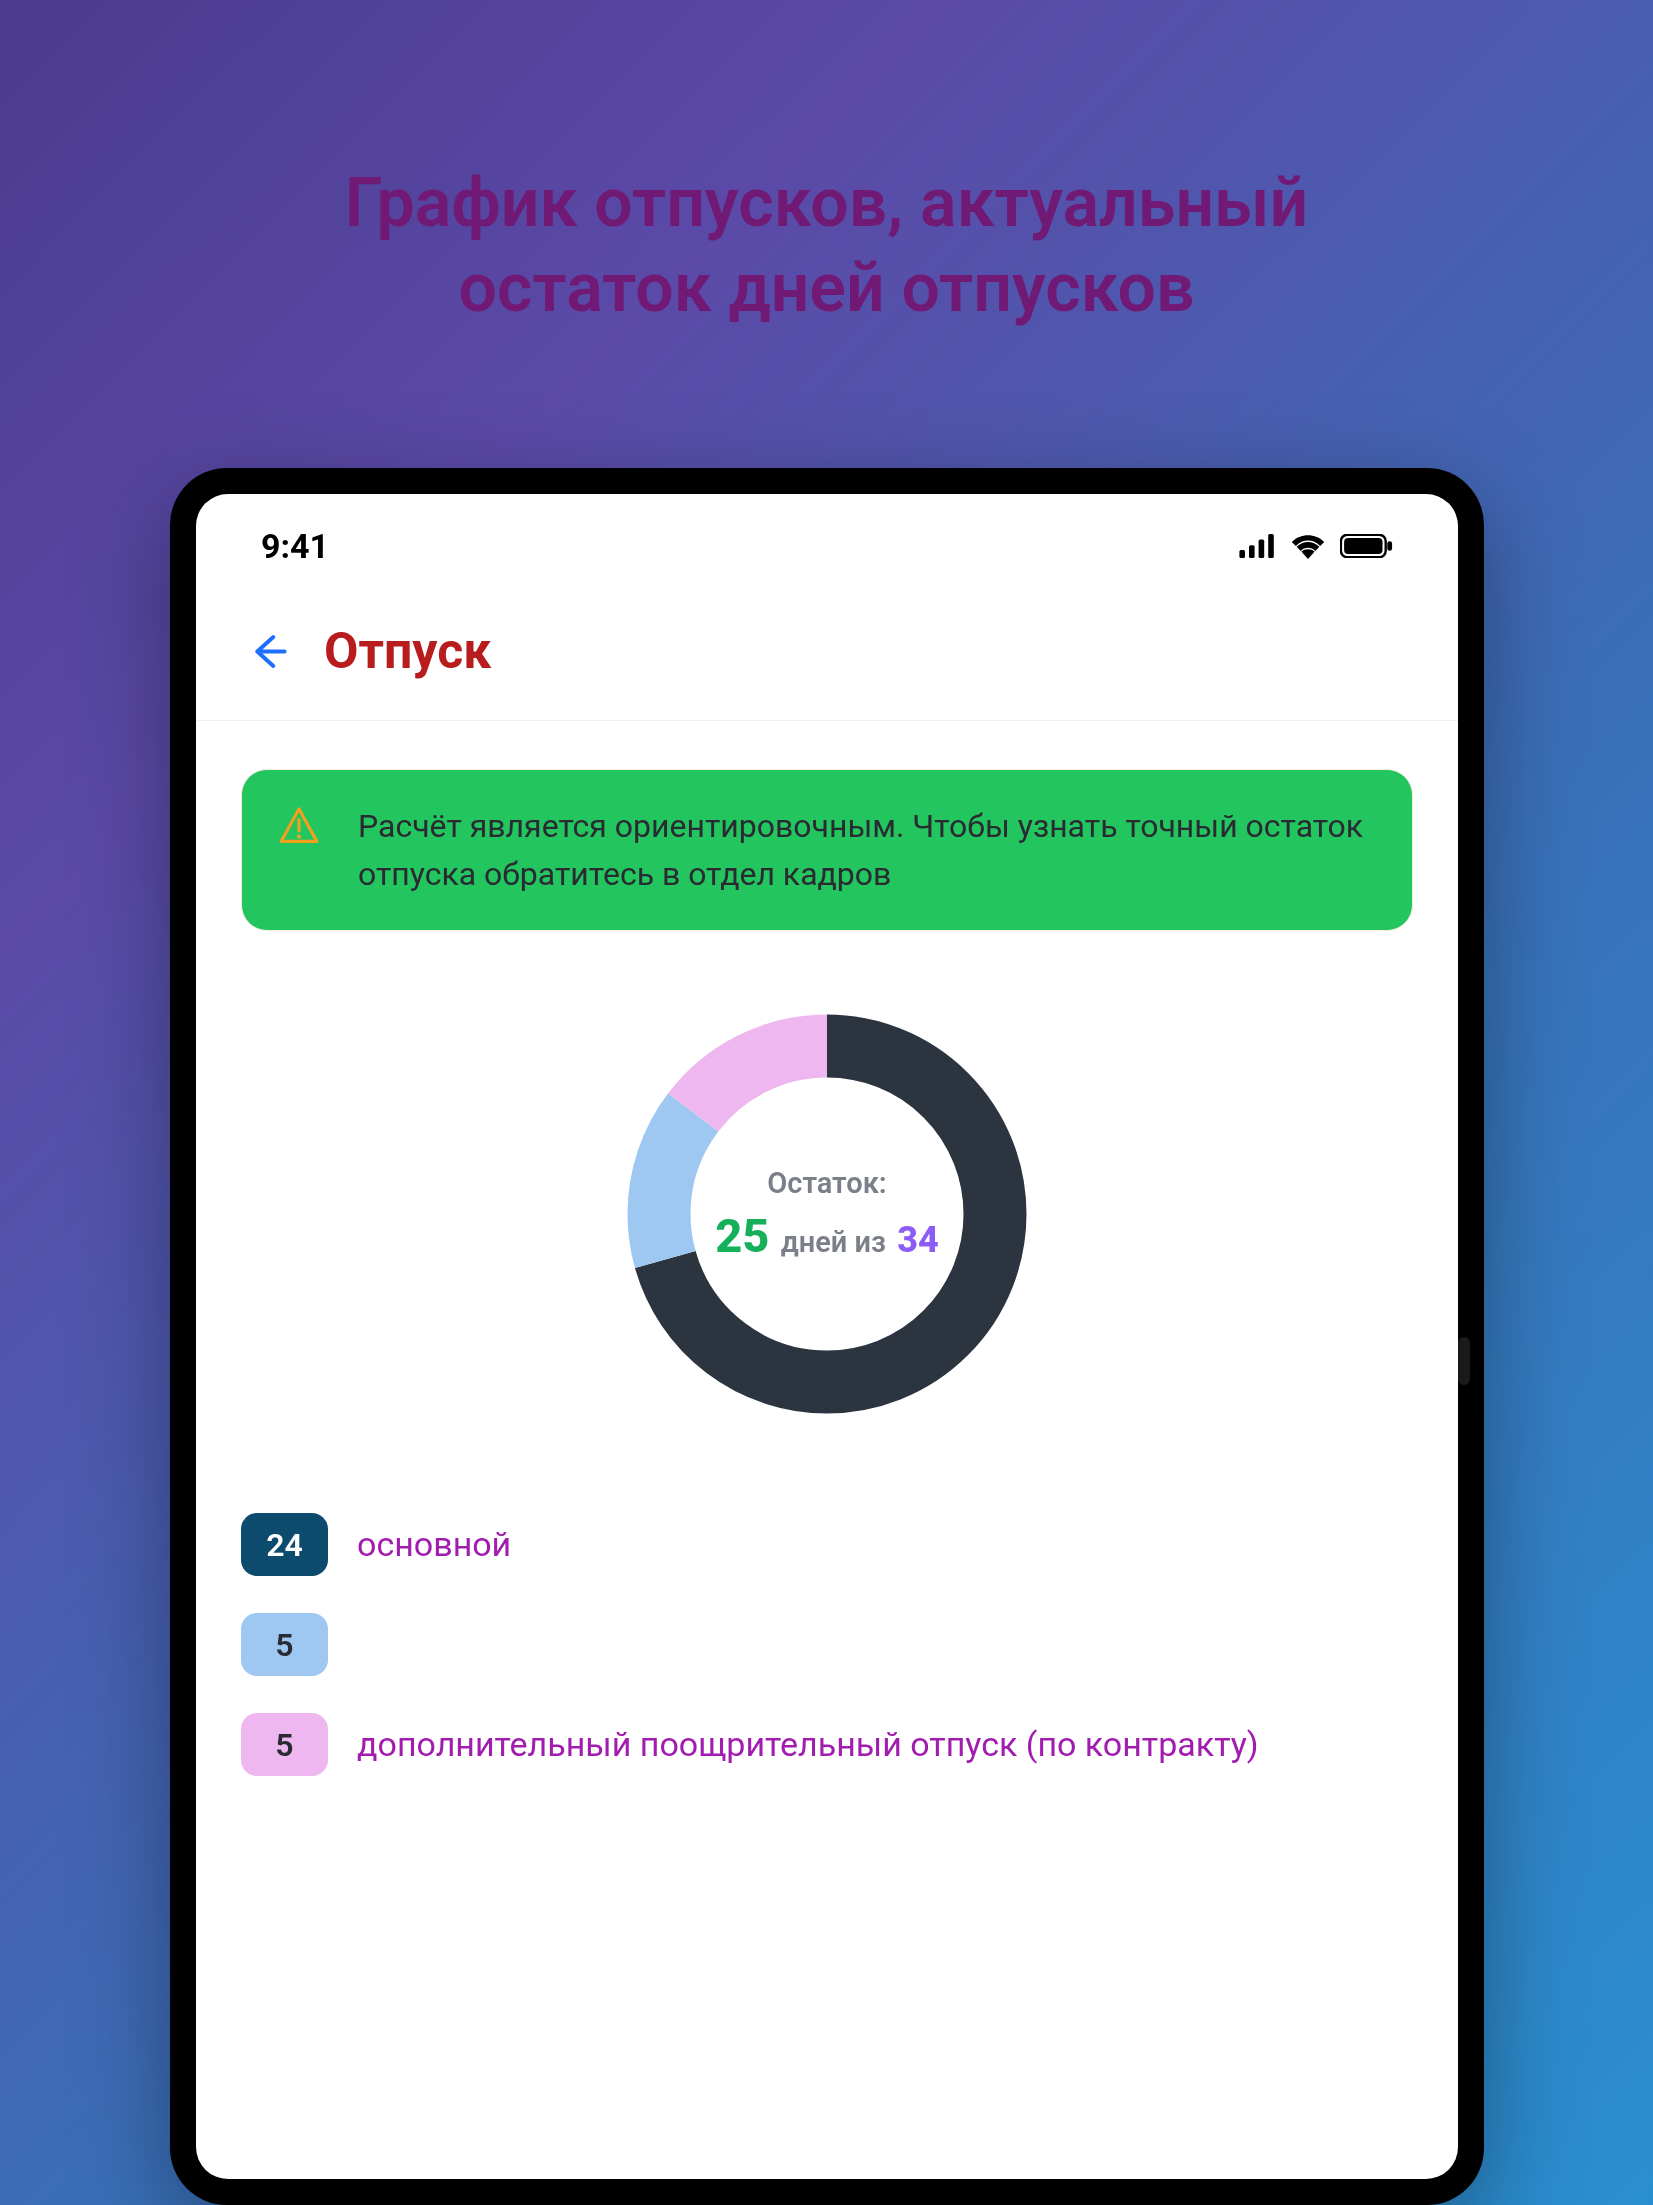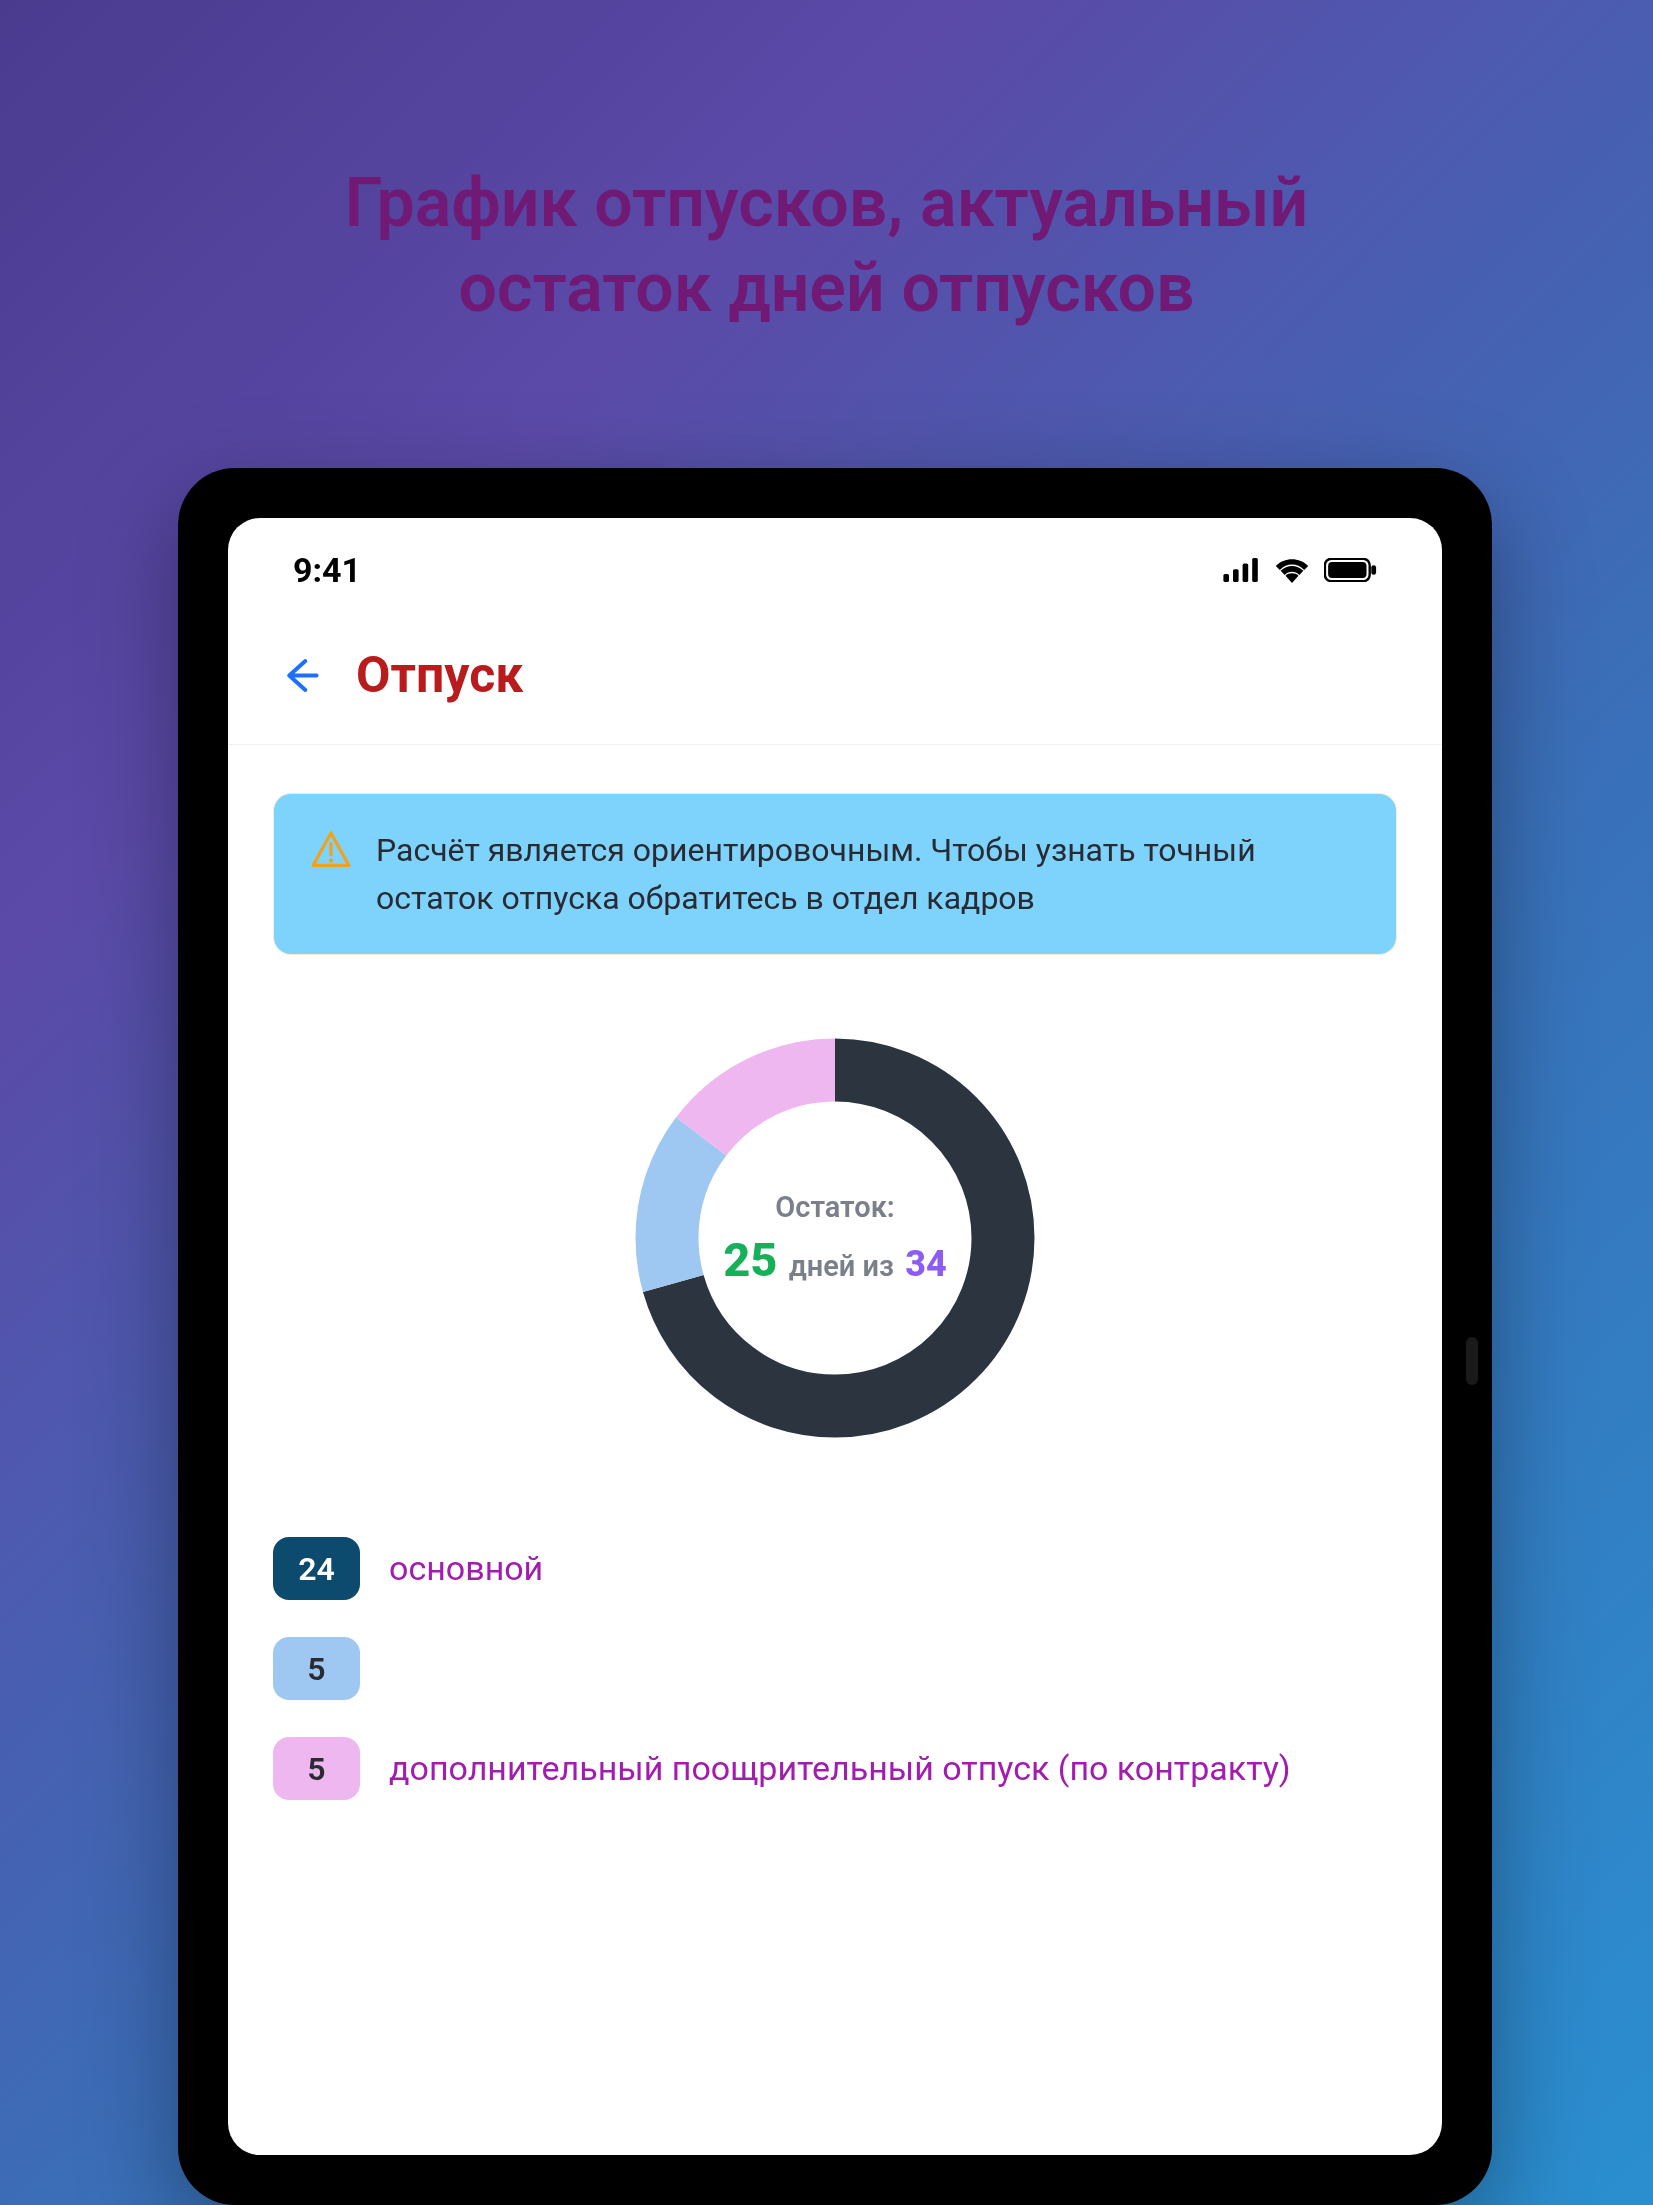--- a/index.html
+++ b/index.html
@@ -21,24 +21,23 @@
     line-height: 1.25;
   }
   .tablet-frame {
     position: absolute;
     left: 170px;
     top: 468px;
     width: 1314px;
     height: 1737px;
     background: #000;
     border-radius: 57px;
-    padding: 50px;
+    padding: 26px;
     box-shadow: 0 32px 97px rgba(0,0,0,0.35);
     overflow: hidden;
-    margin-left: 8px;
   }
   .tablet-camera {
     position: absolute;
     right: 14.5px;
     top: 50%;
     width: 11.3px;
     height: 48px;
     background: #1a1a1a;
     border-radius: 8px;
   }
@@ -67,24 +66,24 @@
     align-items: center;
     gap: 32px;
     padding: 32px 48px 40px 48px;
     border-bottom: 1.6px solid #f0f0f0;
   }
   .back-arrow { color: #1f6fff; width: 48px; height: 48px; display:flex; align-items:center; justify-content:center; cursor:pointer; }
   .app-title { font-size: 50px; font-weight: 700; color: #b91c1c; }
   .content { padding: 48px 45px; }
   .notice-card {
     display: flex;
-    gap: 24px;
-    background: #7dd3fc;
+    gap: 38px;
+    background: #22c55e;
     border: 1.6px solid #f2eed8;
-    border-radius: 18px;
+    border-radius: 26px;
     padding: 32px 36px;
     align-items: flex-start;
   }
   .warn-icon { flex-shrink: 0; margin-top: 3.2px; }
   .notice-text { font-size: 32px; line-height: 1.5; color: #2a2a33; }
   .donut-wrap { display:flex; justify-content:center; margin-top: 73px; }
   .donut { position: relative; width: 420px; height: 420px; }
   .donut svg { width: 100%; height: 100%; }
   .donut-center {
     position: absolute; inset: 0;

